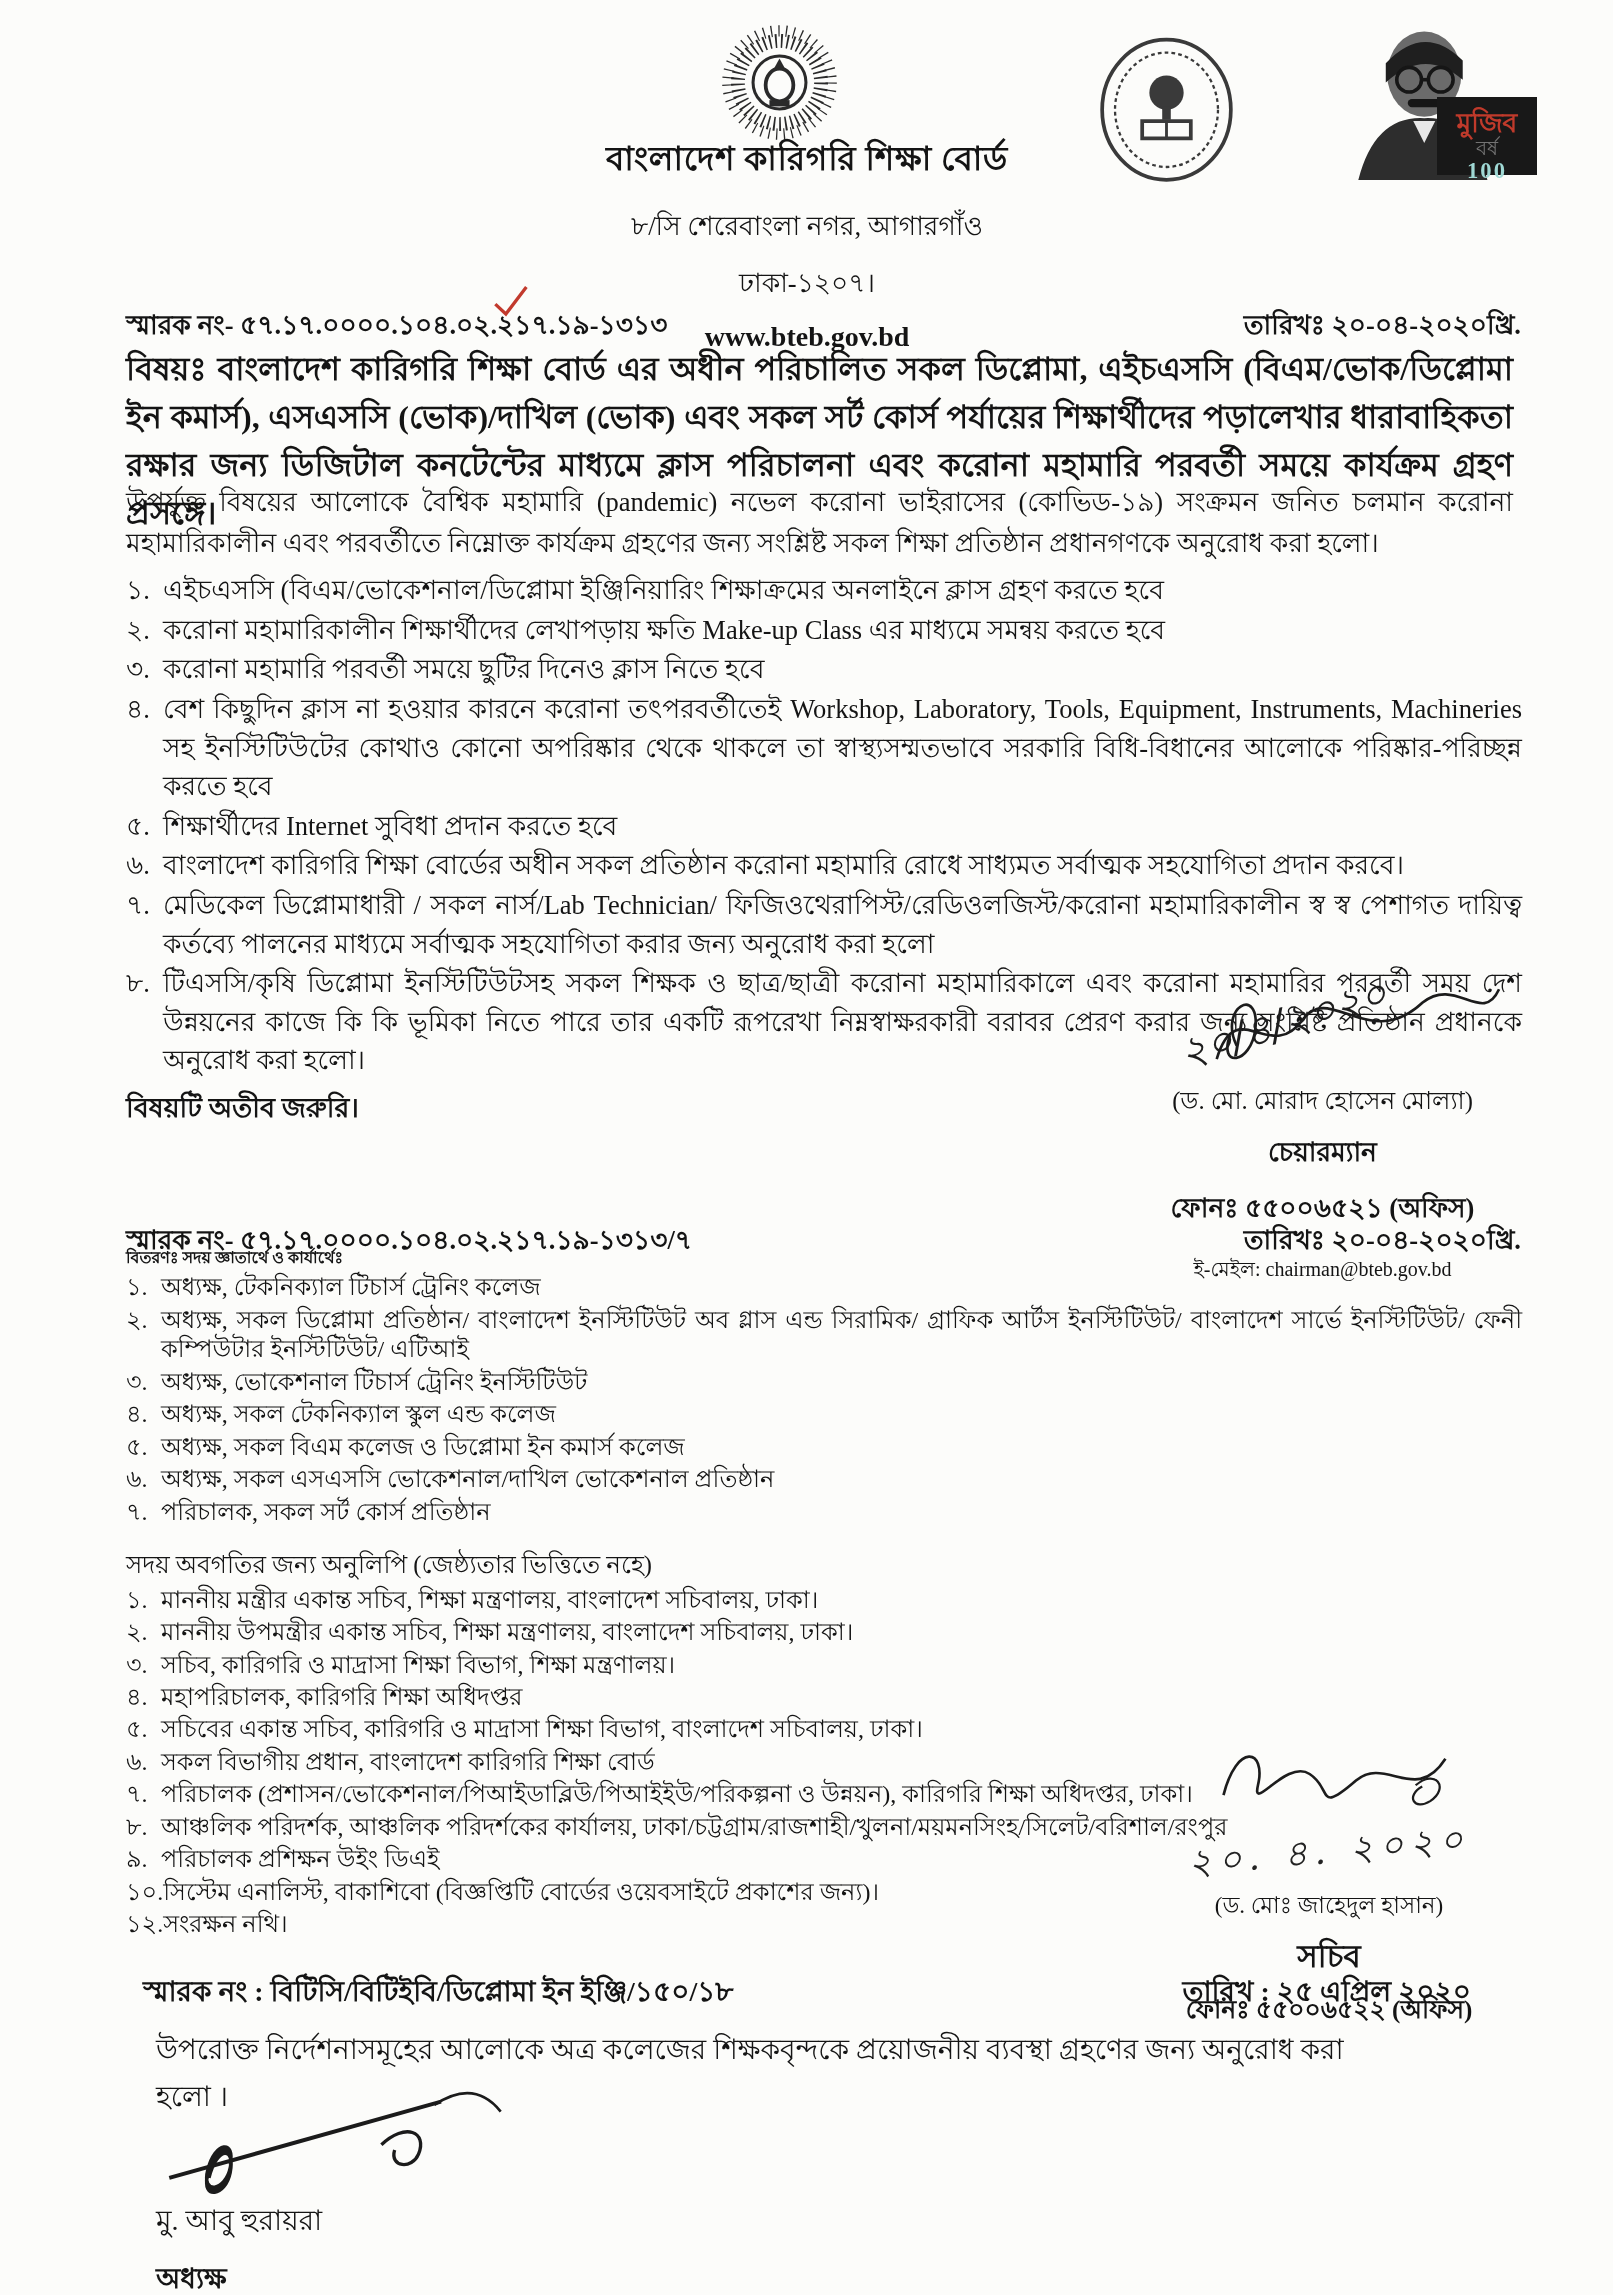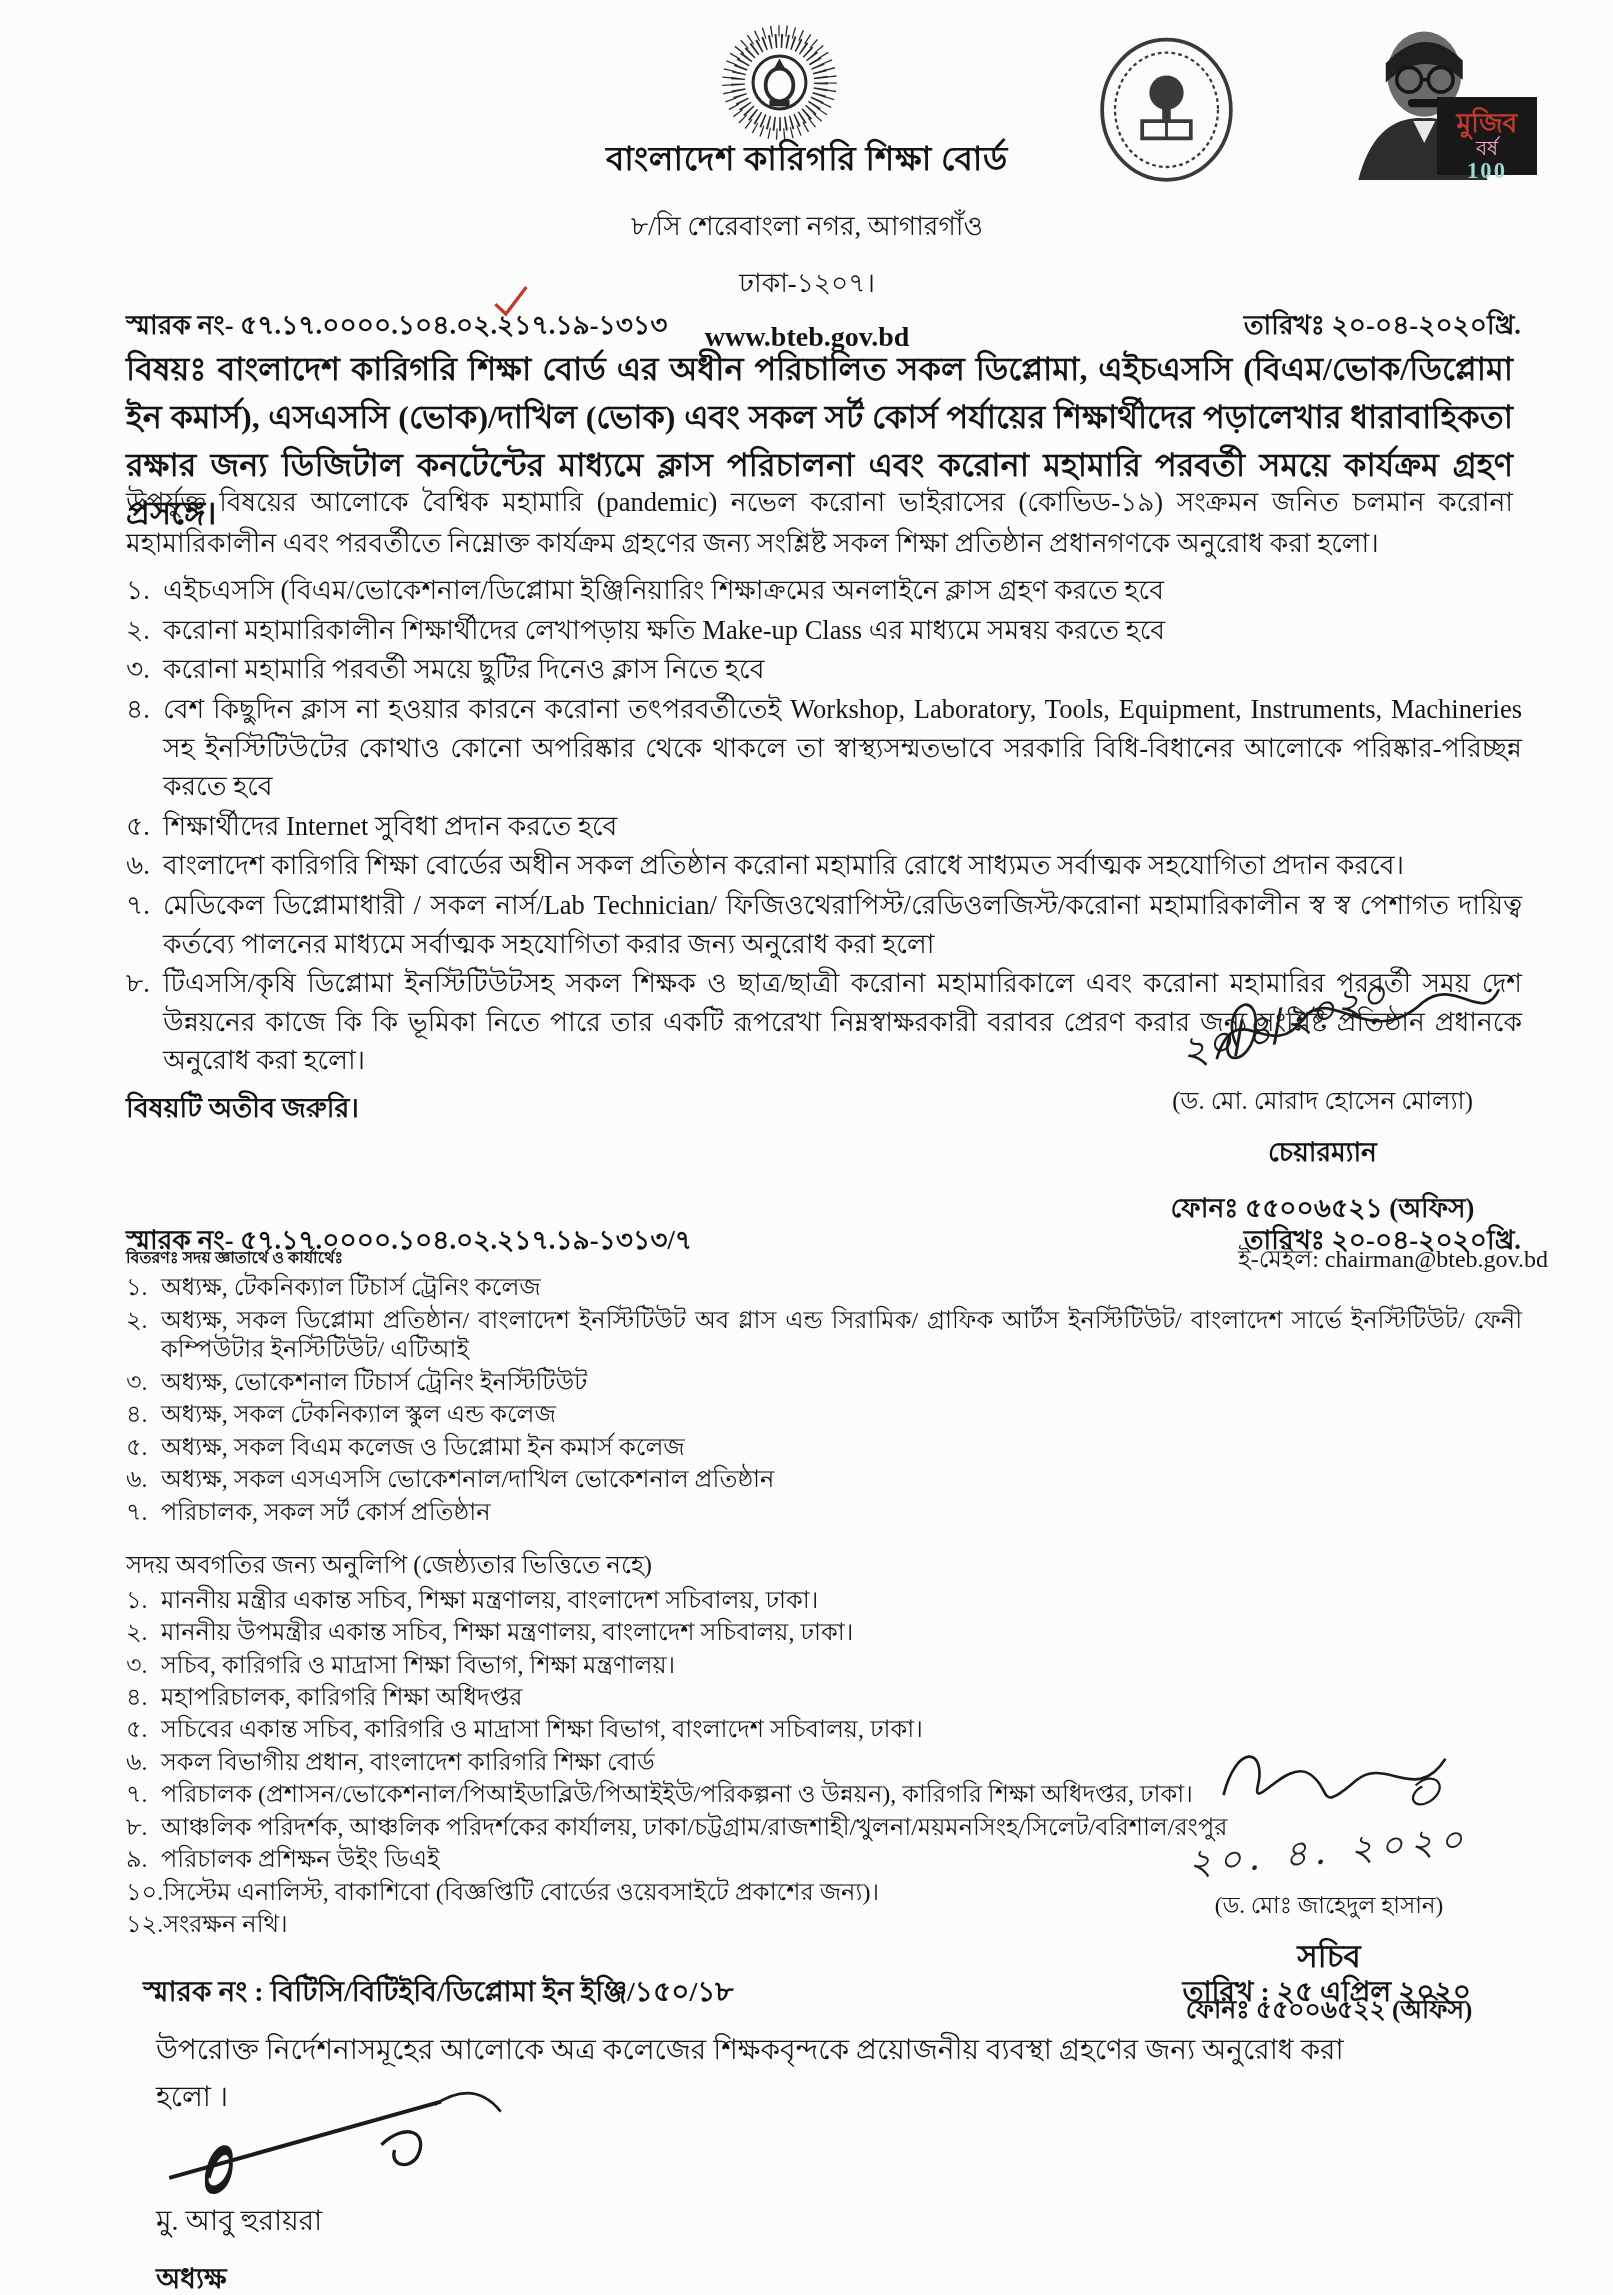--- a/index.html
+++ b/index.html
@@ -31,21 +31,21 @@
   .chairman{right:66px;top:966px;width:451px;}
   .sig-wrap{position:relative;height:113px;}
   .hand-date{
     position:absolute;left:80px;top:25px;font-size:41px;font-style:italic;
     transform:rotate(-17deg);white-space:nowrap;color:#1d1d1d;
     font-family:"DejaVu Serif",serif;
   }
   .sig-name{font-size:24.6px;margin-top:2.7px;}
   .sig-title{font-size:26.5px;font-weight:bold;margin-top:10.6px;}
   .sig-phone{font-size:26.5px;font-weight:bold;margin-top:12px;}
-  .sig-email{font-size:24px;margin-top:8px;text-align:right;}
+  .sig-email{font-size:20px;margin-top:22px;}
   .secretary{right:66px;top:1722px;width:438px;}
   .secretary .sig-wrap{height:100px;}
   .hand-date2{font-size:36px;font-style:italic;transform:rotate(-5deg);letter-spacing:6.6px;
     color:#222;font-family:"DejaVu Serif",serif;margin-top:1.3px;white-space:nowrap;}
   .secretary .sig-name{font-size:23px;margin-top:4px;}
   .secretary .sig-title{font-size:31px;margin-top:5.3px;}
   .secretary .sig-phone{font-size:25px;margin-top:6.6px;}
   
   .dist{left:126px;width:1396px;top:1248px;font-size:24px;line-height:1.24;}
   .dist .hd{font-weight:bold;font-size:16px;margin-bottom:5.3px;}
@@ -61,21 +61,21 @@
   
   .emblem{left:715px;top:22px;}
   .seal{left:1095px;top:35px;}
   .portrait{left:1317px;top:22px;width:220px;height:158px;}
   .portrait svg{position:absolute;left:0;top:0;}
   .mujib-badge{
     position:absolute;right:0;bottom:5.3px;width:100px;height:78px;background:#181818;
     color:#fff;text-align:center;line-height:1.05;padding-top:13px;box-sizing:border-box;
   }
   .mujib-badge .w1{color:#c03a2b;font-size:26.5px;font-weight:bold;display:block;}
-  .mujib-badge .w2{color:#f9a8d4;font-size:20px;display:block;}
+  .mujib-badge .w2{color:#737373;font-size:20px;display:block;}
   .mujib-badge .num{color:#9fd8d4;font-size:22.6px;font-weight:bold;display:block;letter-spacing:2px;}
   .red-tick{left:490px;top:283px;}
 </style>
 </head>
 <body>
 
 <div class="page">
 
   <div class="abs emblem">
     <svg width="129" height="126" viewBox="0 0 100 100">

